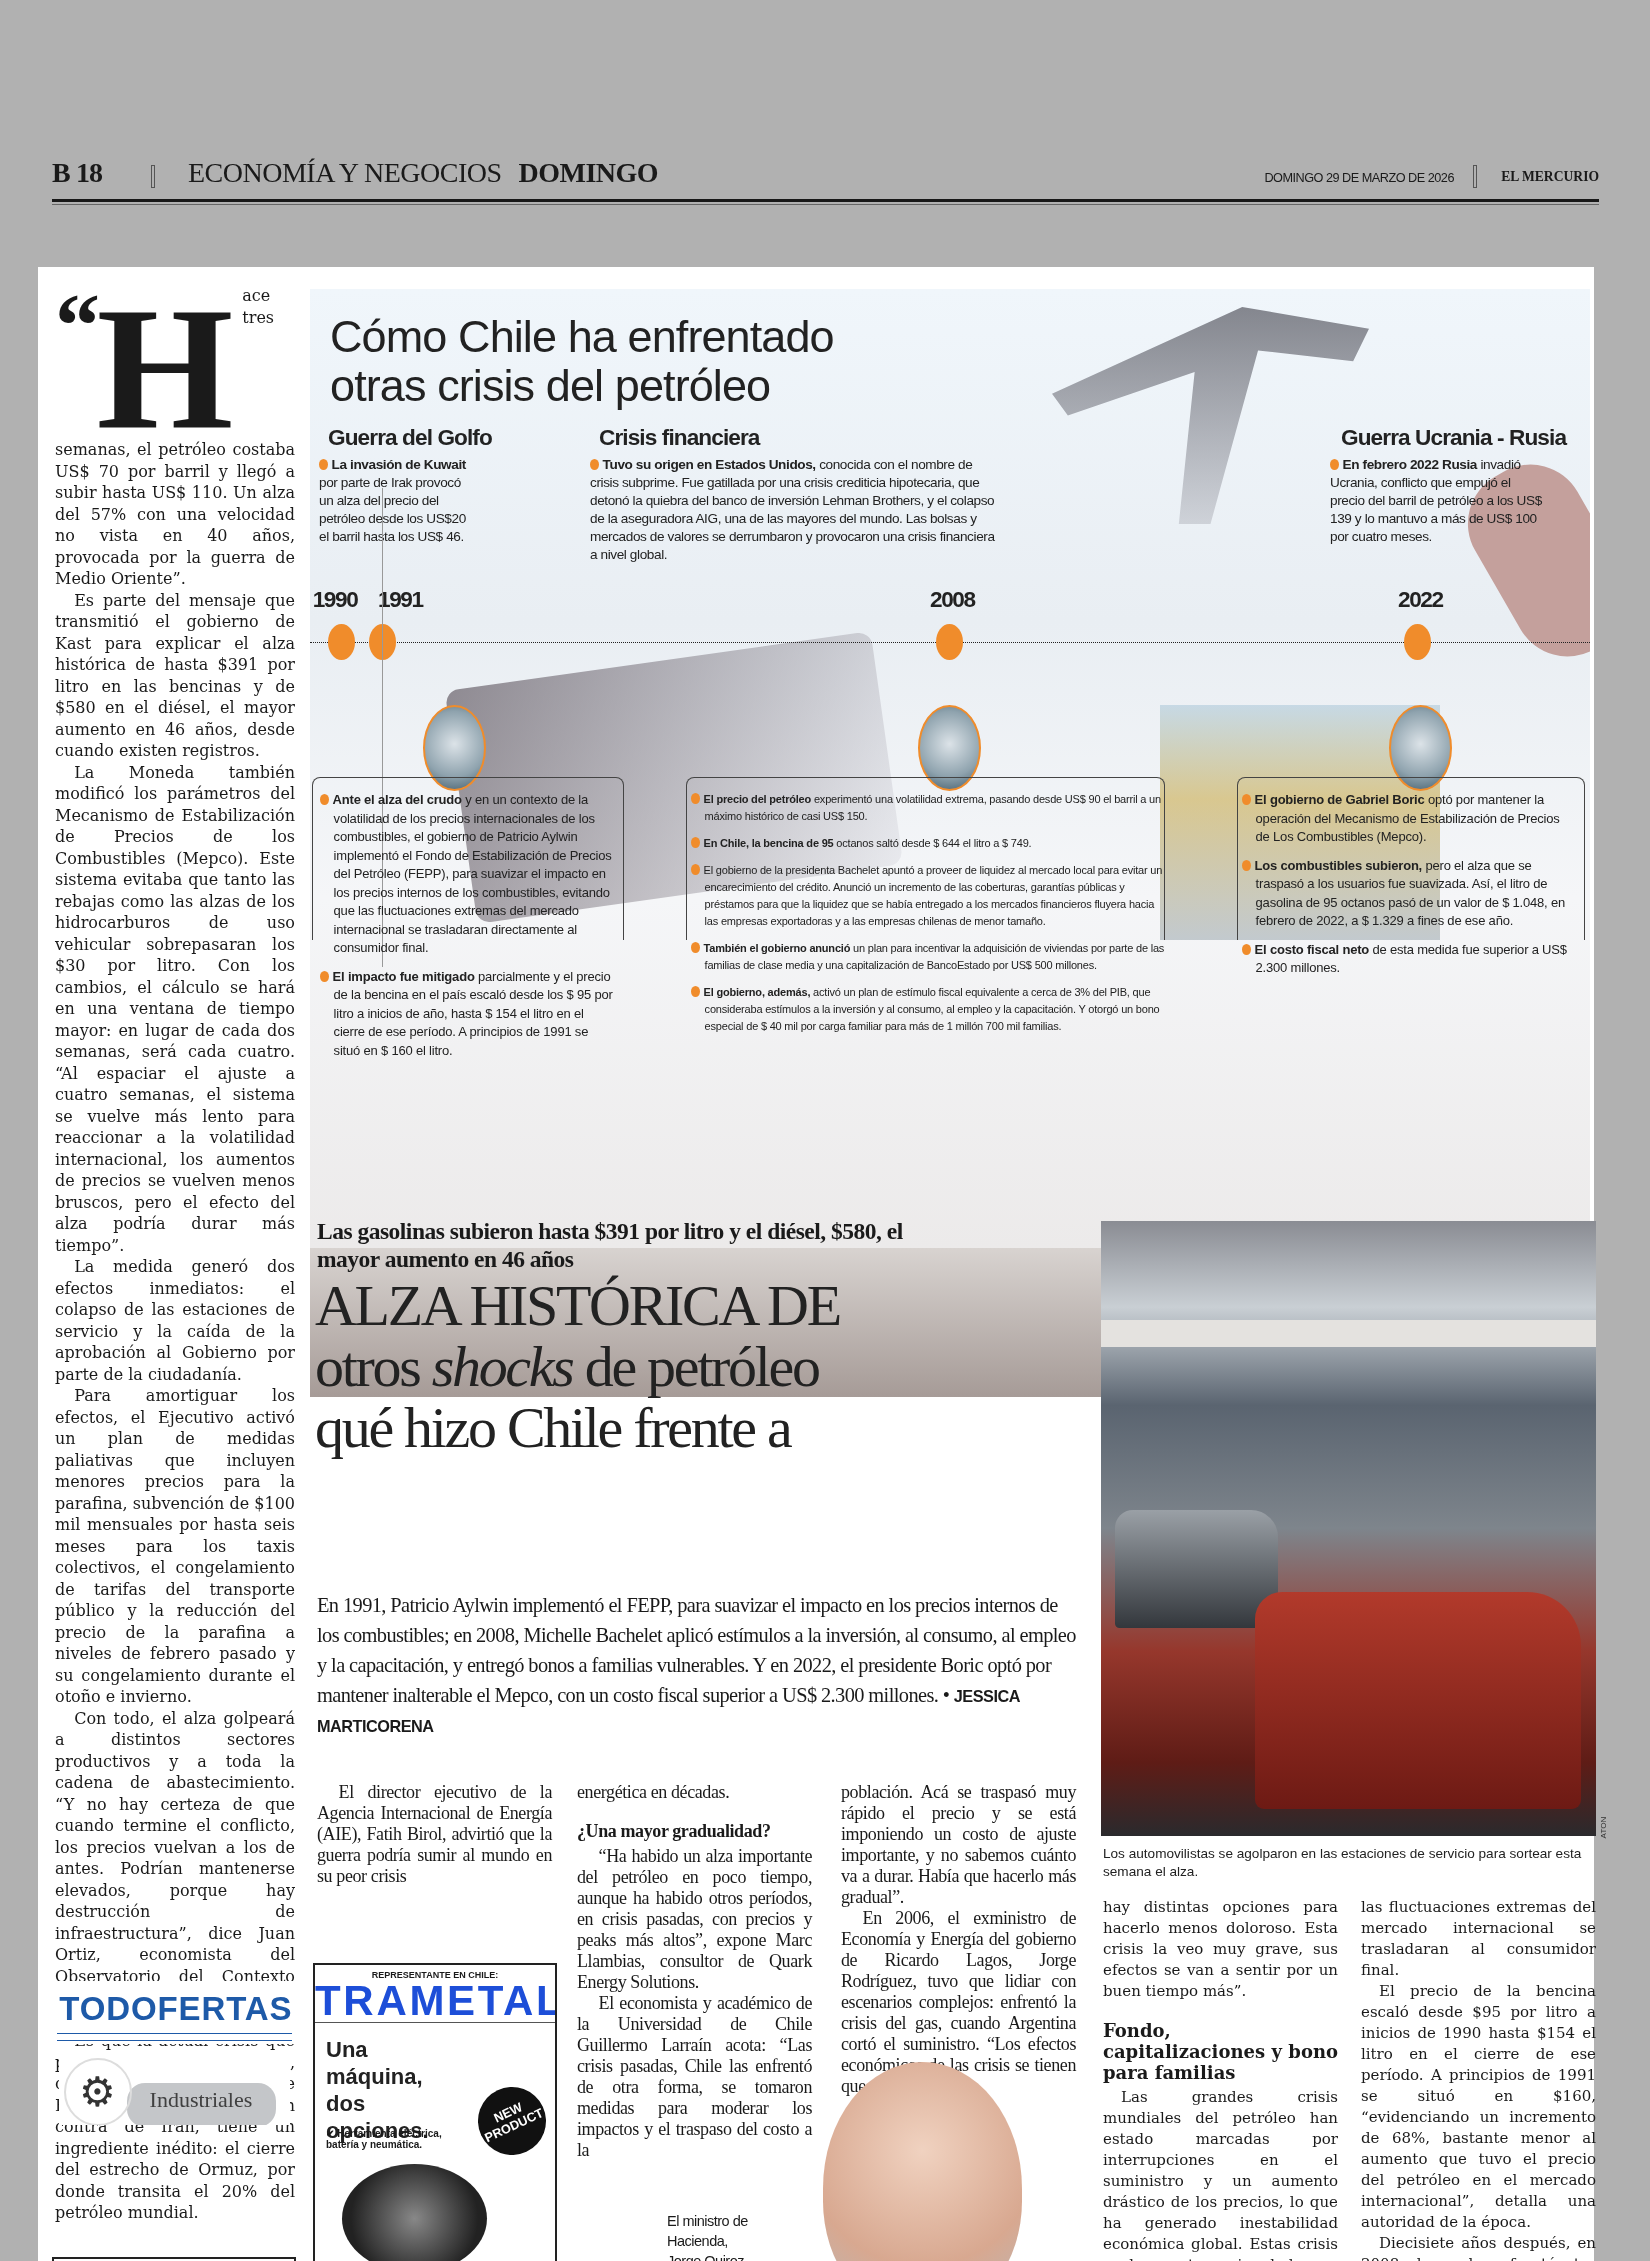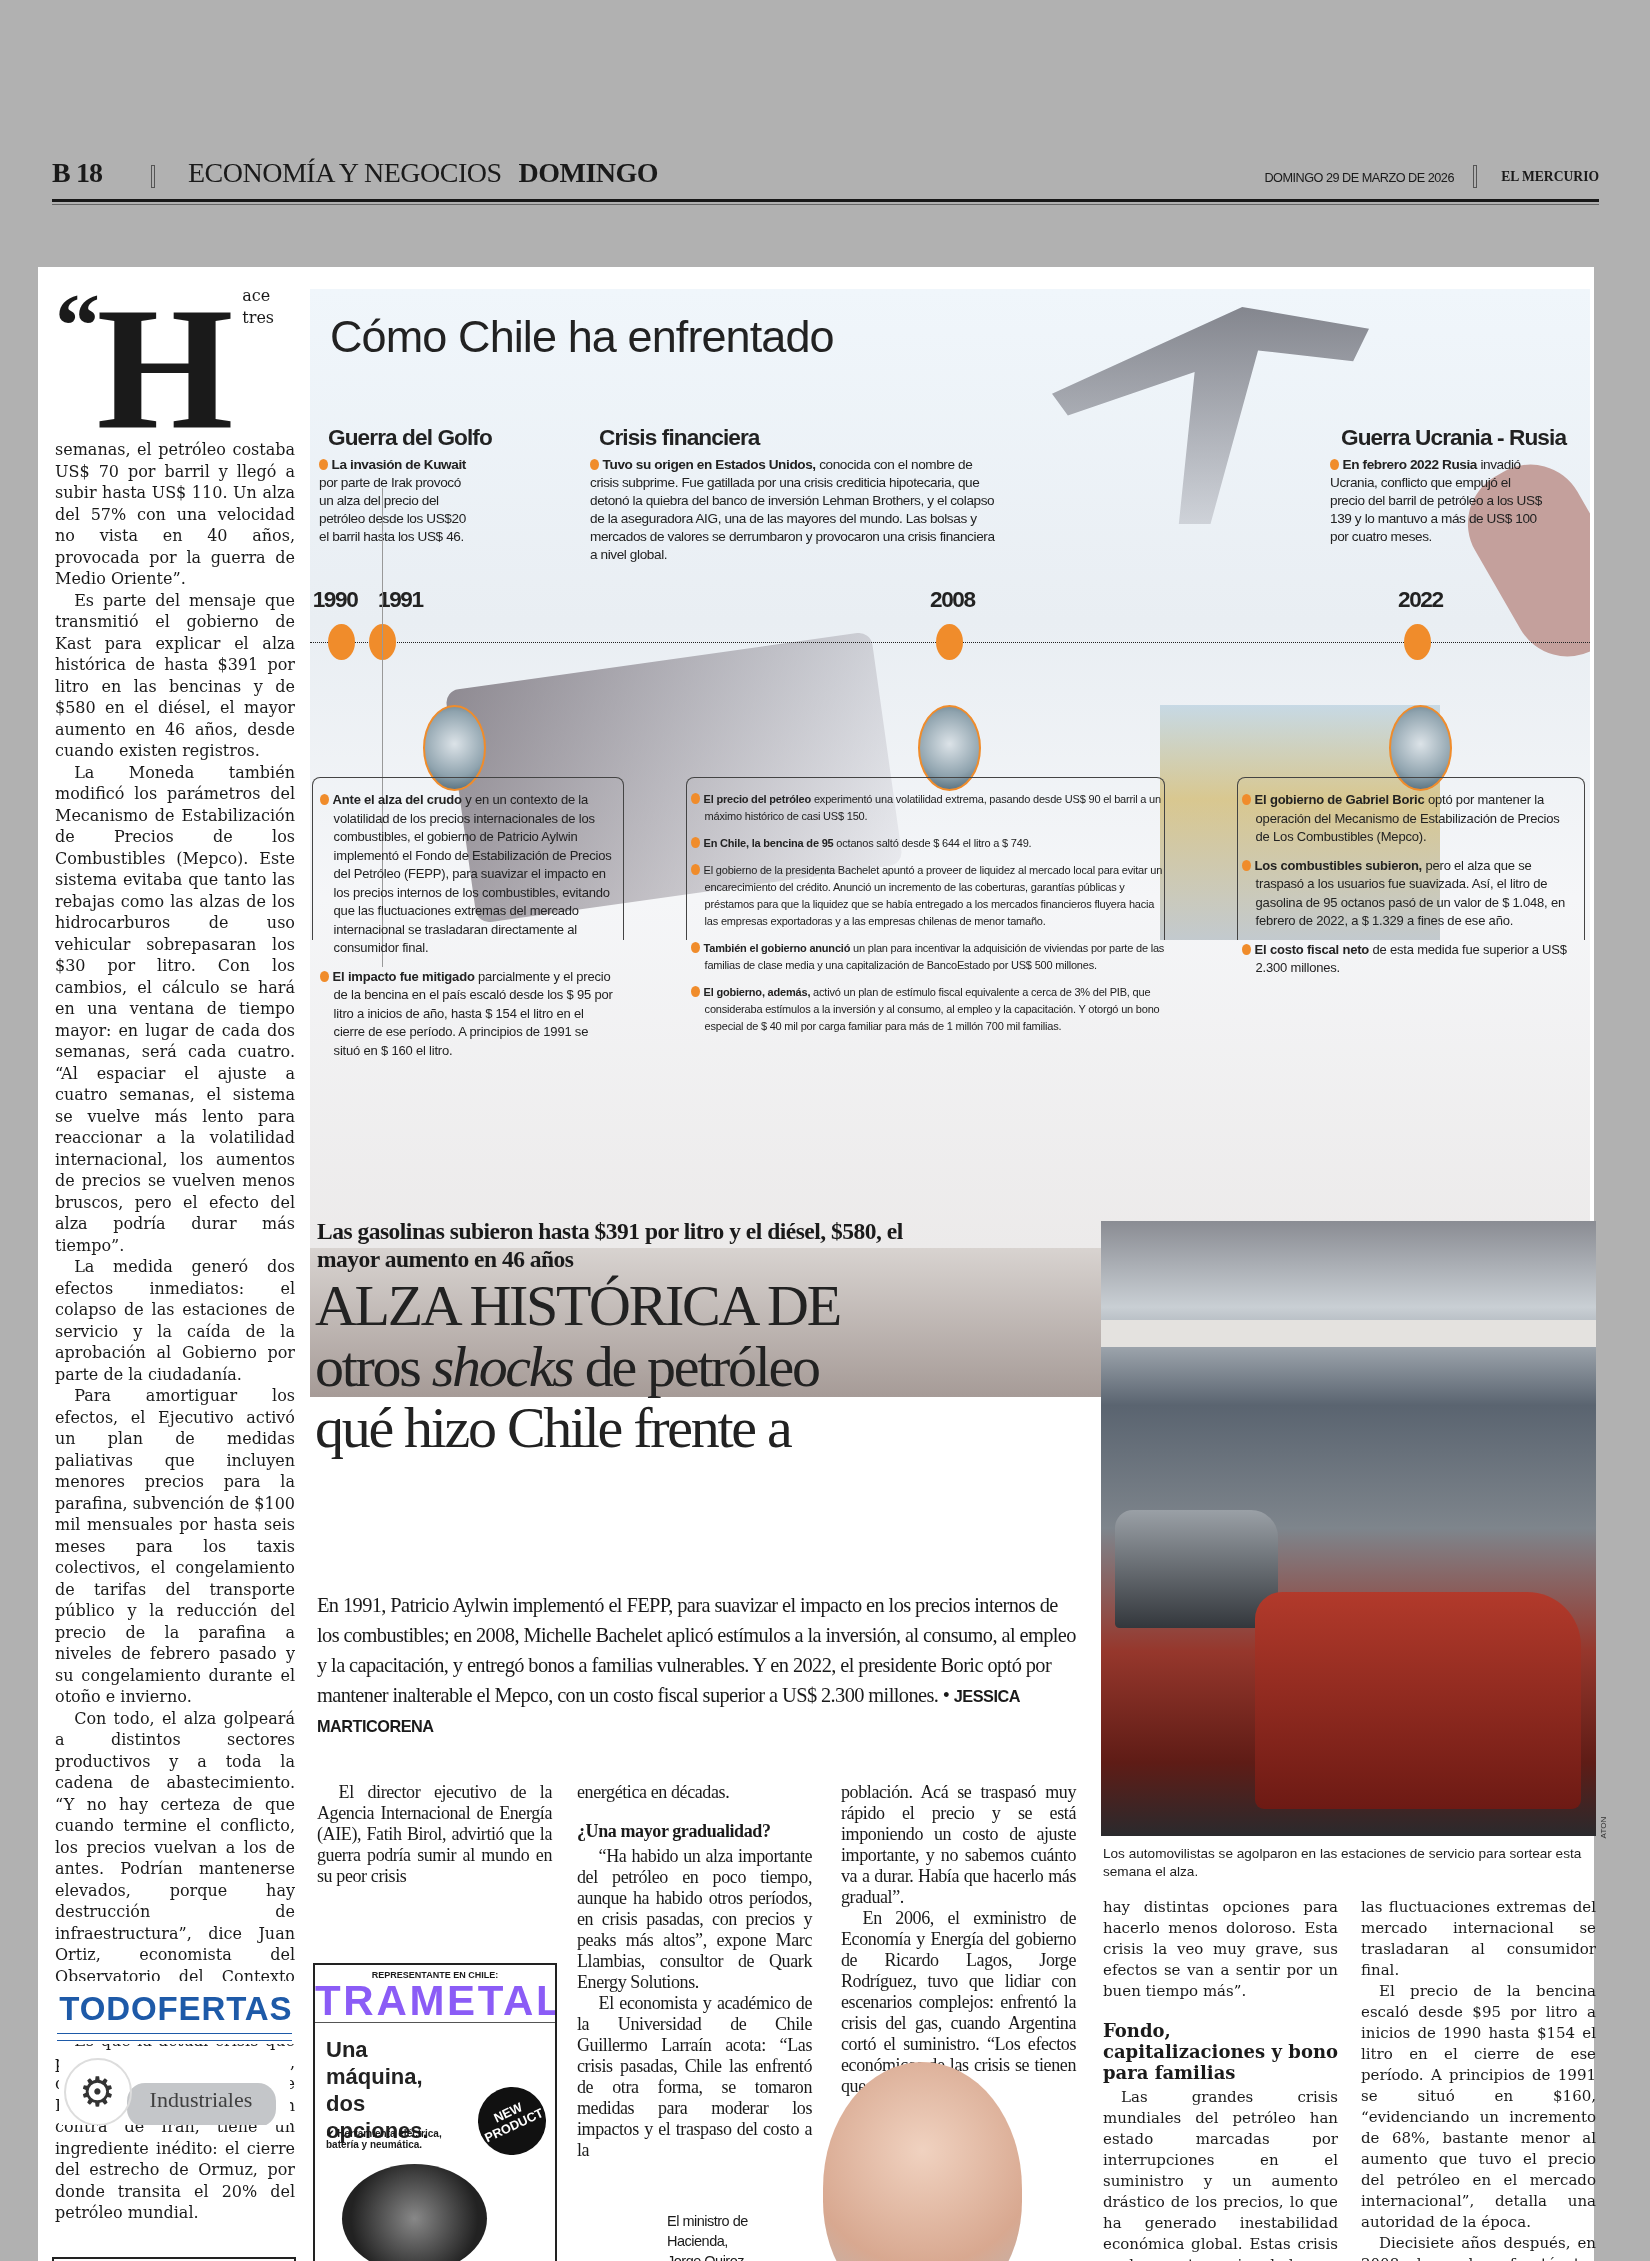--- a/index.html
+++ b/index.html
@@ -57,21 +57,21 @@
 .mincap{position:absolute;left:667px;top:2211px;width:95px;font:14.5px/20px "Liberation Sans",sans-serif;letter-spacing:-0.5px}
 .ad{position:absolute;background:#fff;overflow:hidden}
 .todof{left:52px;top:1981px;width:244px;height:63px}
 .todof .t{font:bold 33px "Liberation Sans",sans-serif;color:#1e5aa8;letter-spacing:0.9px;padding:9px 0 0 7.2px}
 .todof .ln{height:0.9px;background:#1e5aa8;margin:5.4px 4.5px 0}
 .indus{left:59px;top:2053px;width:231px;height:72px}
 .indus .gear{position:absolute;left:4.5px;top:4.5px;width:68px;height:68px;border-radius:50%;border:2.7px solid #ddd;display:flex;align-items:center;justify-content:center;font-size:41px;color:#333}
 .indus .pill{position:absolute;left:68px;top:30px;width:149px;height:44px;border-radius:18px;background:#c4c6c9;color:#404040;font:22px "Liberation Serif",serif;padding:3.6px 0 0 22.6px}
 .tram{border:2.3px solid #222}
 .tram .rep{text-align:center;font:bold 9px "Liberation Sans",sans-serif;margin-top:4.5px}
-.tram .logo{text-align:right;font:bold 42px "Liberation Sans",sans-serif;letter-spacing:2.7px;color:#8b5cf6;line-height:1;border-bottom:1.8px solid #555;padding-bottom:0}
+.tram .logo{text-align:right;font:bold 42px "Liberation Sans",sans-serif;letter-spacing:2.7px;color:#1d4ed8;line-height:1;border-bottom:1.8px solid #555;padding-bottom:0}
 .tram .img{position:absolute;background:radial-gradient(circle,#888 0%,#222 70%);border-radius:50%}
 .tram1{left:52px;top:2257px;width:244px;height:586px}
 .tram2{left:313px;top:1963px;width:244px;height:565px}
 .tram2 .body{padding:13.6px 11px;font:bold 22px/27px "Liberation Sans",sans-serif;color:#222}
 .vline{position:absolute;width:0.9px;background:#999}
 </style>
 </head>
 <body>
 
 <div class="hdr">
@@ -97,21 +97,21 @@
   <p>Para amortiguar los efectos, el Ejecutivo activó un plan de medidas paliativas que incluyen menores precios para la parafina, subvención de $100 mil mensuales por hasta seis meses para los taxis colectivos, el congelamiento de tarifas del transporte público y la reducción del precio de la parafina a niveles de febrero pasado y su congelamiento durante el otoño e invierno.</p>
   <p>Con todo, el alza golpeará a distintos sectores productivos y a toda la cadena de abastecimiento. “Y no hay certeza de que cuando termine el conflicto, los precios vuelvan a los de antes. Podrían mantenerse elevados, porque hay destrucción de infraestructura”, dice Juan Ortiz, economista del Observatorio del Contexto Económico de la Universidad Diego Portales (Ocec-UDP).</p>
   <p>Es que la actual crisis que partió el 28 de de febrero, con el ataque conjunto de Estados Unidos e Israel en contra de Irán, tiene un ingrediente inédito: el cierre del estrecho de Ormuz, por donde transita el 20% del petróleo mundial.</p>
 </div>
 
 <div class="ig">
   <div class="pump"></div>
   <div class="nozzle"></div>
   <div class="rig"></div>
   <div class="barrel"></div>
-  <h2><span>Cómo Chile ha enfrentado</span><br></h2>
+  <h2><span>Cómo Chile ha enfrentado</span><br><span>otras crisis del petróleo</span></h2>
 
   <div class="ighd" style="left:18px;top:136px">Guerra del Golfo</div>
   <div class="igtx" style="left:9px;top:167px;width:154px"><span class="bul"></span><b>La invasión de Kuwait</b> <span>por parte de Irak provocó un alza del precio del petróleo desde los US$20 el barril hasta los US$ 46.</span></div>
 
   <div class="ighd" style="left:289px;top:136px">Crisis financiera</div>
   <div class="igtx" style="left:280px;top:167px;width:407px"><span class="bul"></span><b>Tuvo su origen en Estados Unidos,</b> <span>conocida con el nombre de crisis subprime. Fue gatillada por una crisis crediticia hipotecaria, que detonó la quiebra del banco de inversión Lehman Brothers, y el colapso de la aseguradora AIG, una de las mayores del mundo. Las bolsas y mercados de valores se derrumbaron y provocaron una crisis financiera a nivel global.</span></div>
 
   <div class="ighd" style="left:1031px;top:136px">Guerra Ucrania - Rusia</div>
   <div class="igtx" style="left:1020px;top:167px;width:213px"><span class="bul"></span><b>En febrero 2022 Rusia</b> <span>invadió Ucrania, conflicto que empujó el precio del barril de petróleo a los US$ 139 y lo mantuvo a más de US$ 100 por cuatro meses.</span></div>
 

